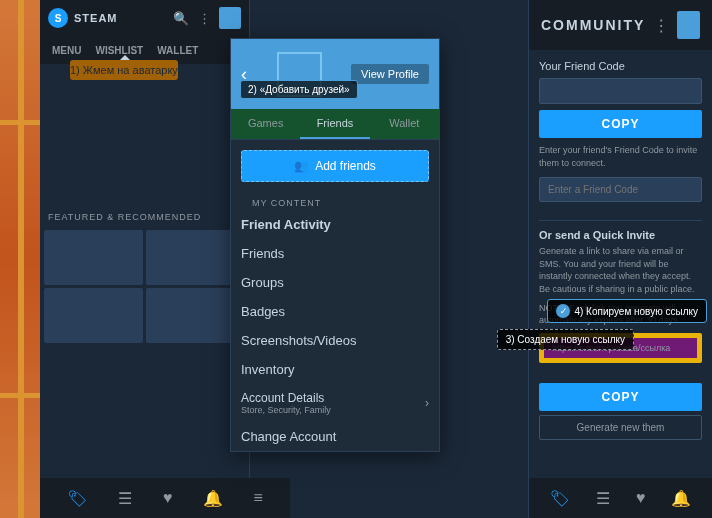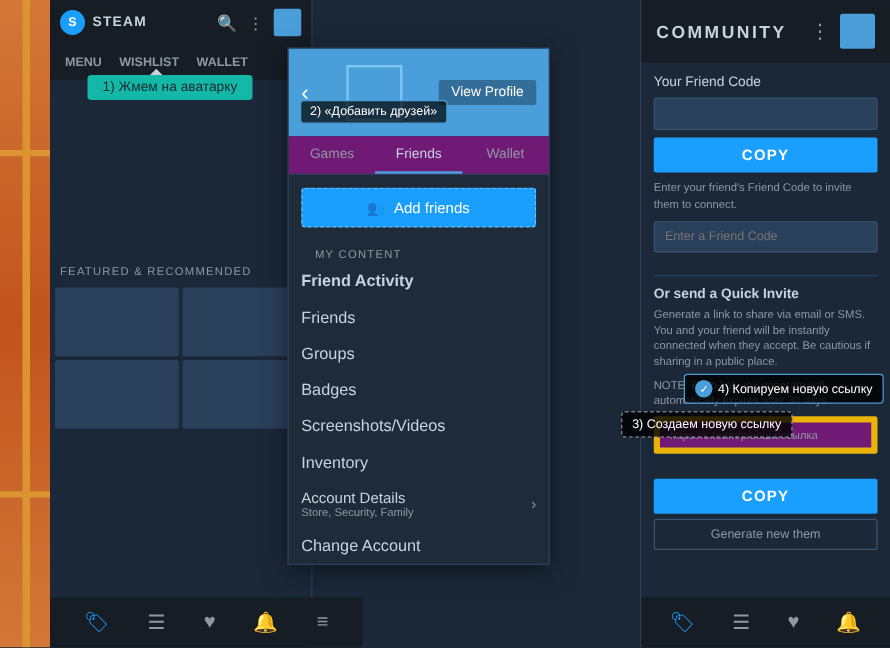--- a/index.html
+++ b/index.html
@@ -90,24 +90,24 @@
       font-size: 10px;
       padding: 2px 6px;
       cursor: pointer;
       text-transform: uppercase;
     }
 
     .tooltip-bubble {
       position: absolute;
       top: 60px;
       left: 30px;
-      background: #14b8a6;
+      background: #a16207;
       color: #1b2838;
       font-size: 11px;
-      padding: 4px 12px;
+      padding: 4px 0;
       border-radius: 3px;
       white-space: nowrap;
       z-index: 10;
     }
 
     .tooltip-bubble::after {
       content: '';
       position: absolute;
       top: -5px;
       left: 50px;
@@ -220,21 +220,21 @@
       font-size: 10px;
       padding: 3px 7px;
       border-radius: 3px;
       white-space: nowrap;
       z-index: 25;
     }
 
     .profile-tabs {
       display: flex;
       border-bottom: 1px solid #2a3f5a;
-      background: #701a75;
+      background: #14532d;
     }
 
     .profile-tab {
       flex: 1;
       text-align: center;
       padding: 8px 4px;
       color: #8f98a0;
       font-size: 11px;
       cursor: pointer;
     }
@@ -280,21 +280,21 @@
 
     .menu-item.bold { font-weight: bold; }
 
     .menu-arrow { color: #8f98a0; font-size: 12px; }
 
     
     .community-panel {
       position: absolute;
       right: 0;
       top: 0;
-      width: 200px;
+      width: 184px;
       height: 518px;
       background: #1b2838;
       border-left: 1px solid #2a3f5a;
       z-index: 2;
       display: flex;
       flex-direction: column;
     }
 
     .community-header {
       background: #171d25;

